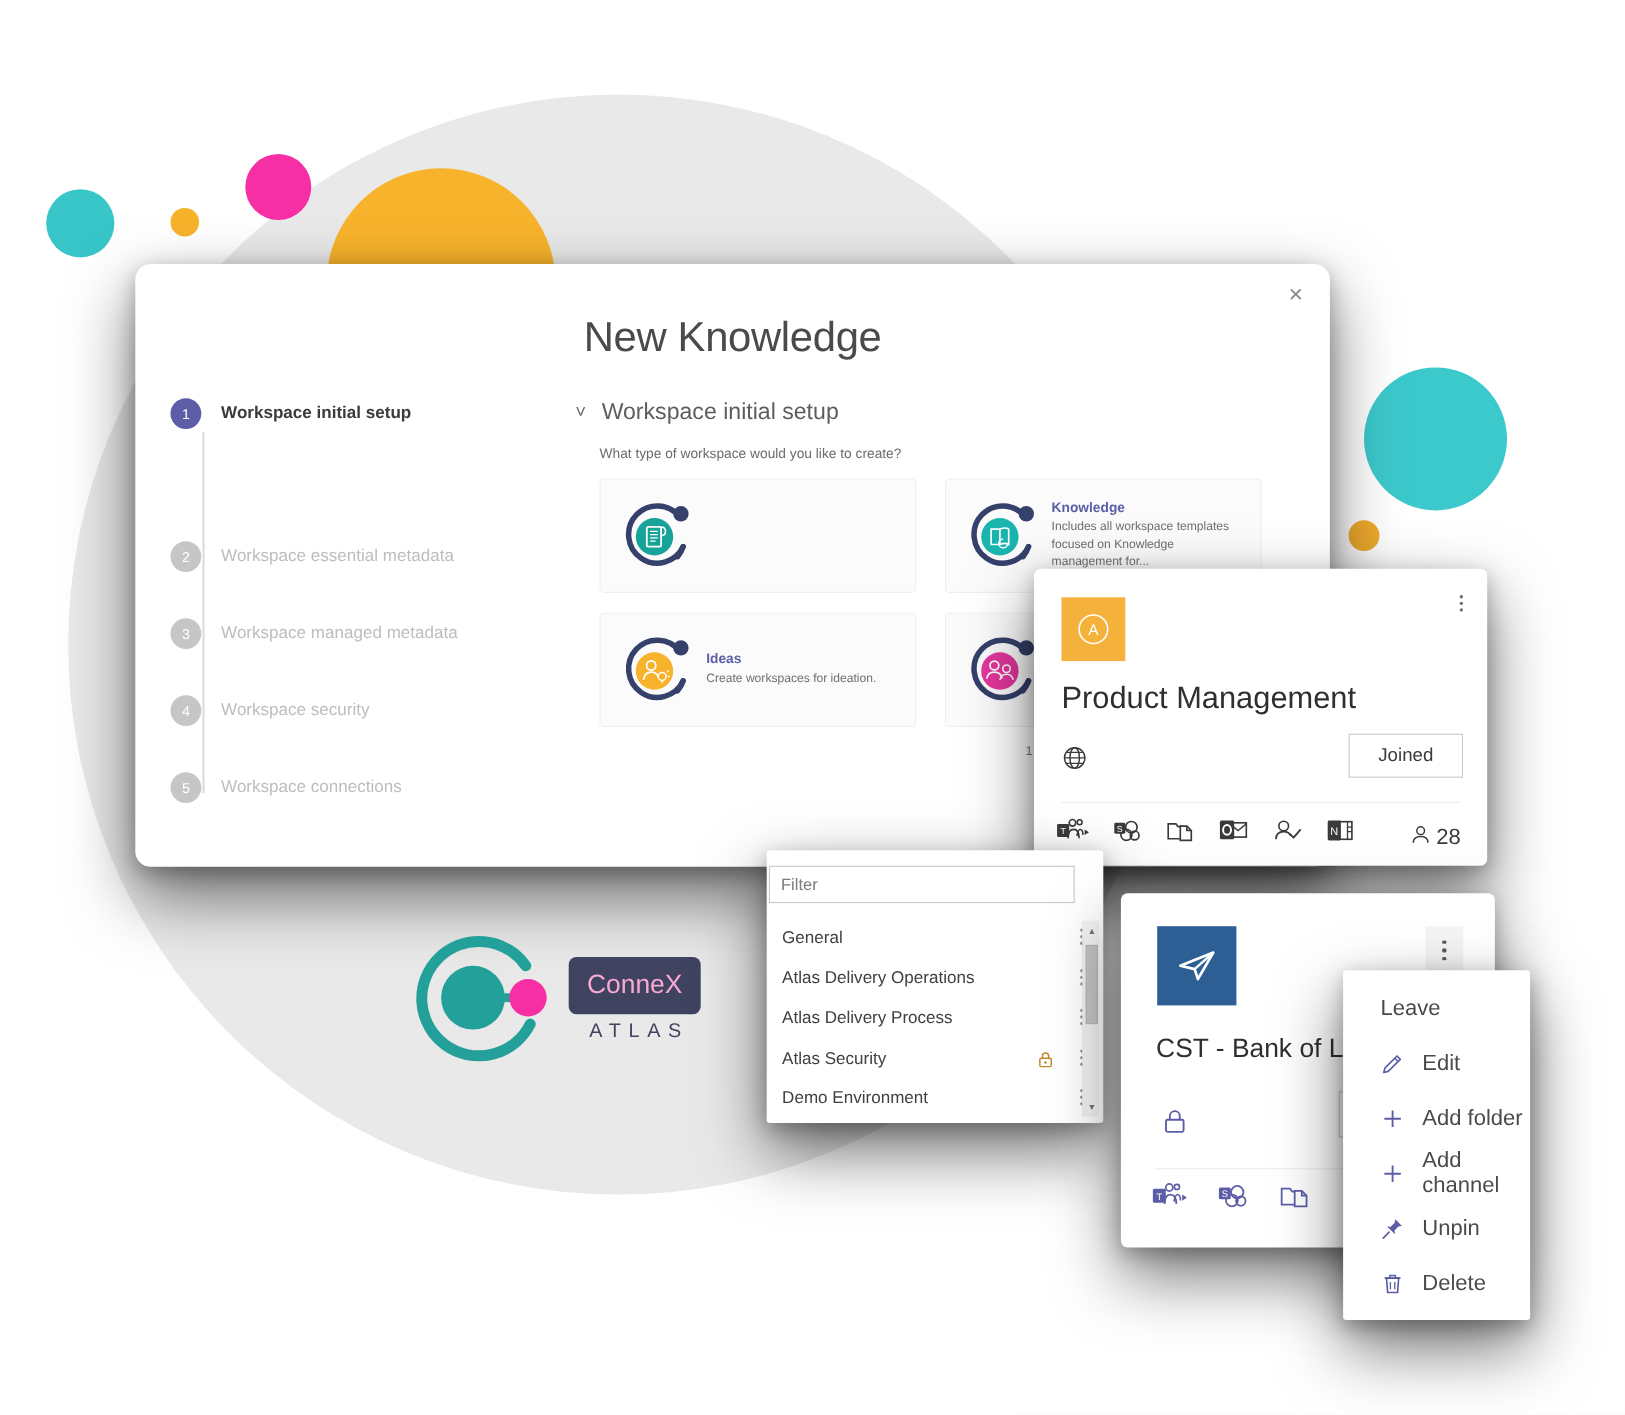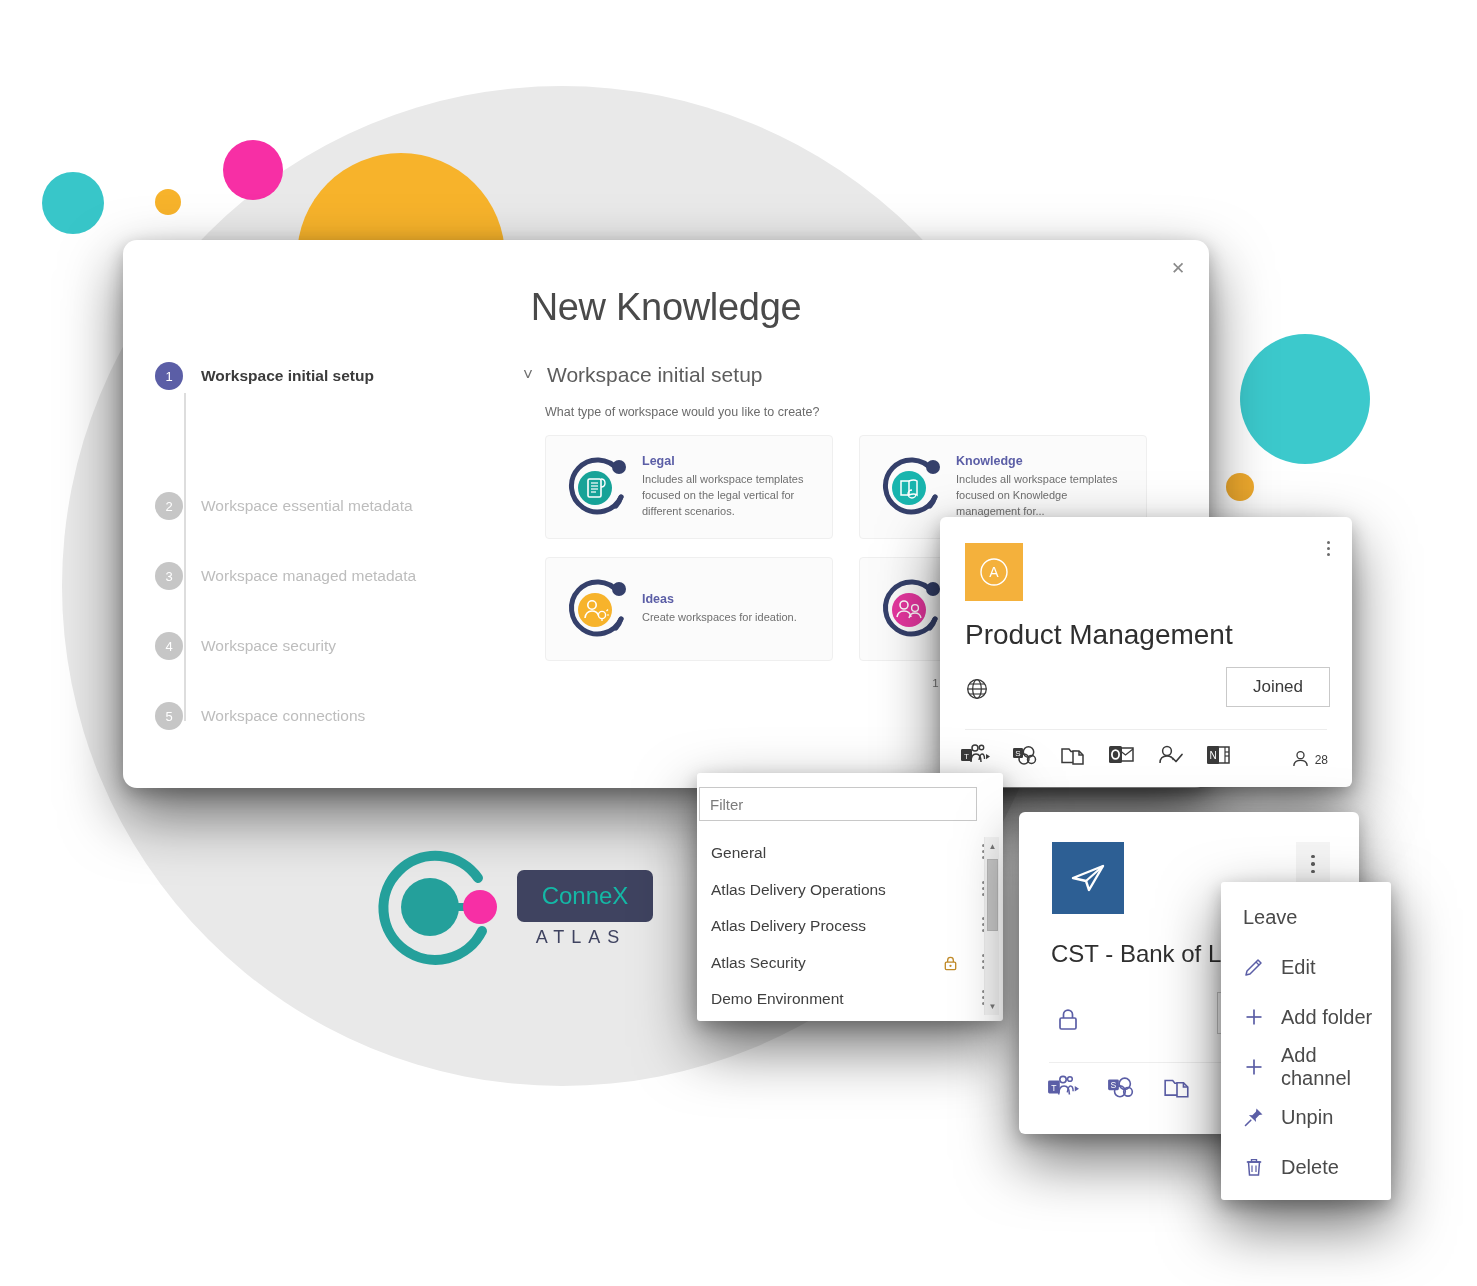--- a/index.html
+++ b/index.html
@@ -84,24 +84,24 @@
   }
   .tmpl-ico { flex: 0 0 78px; height: 78px; position: relative; }
   .tmpl-txt { padding-left: 6px; }
   .tmpl-name { font-size: 12.5px; font-weight: 700; color: #5b5ea6; margin-bottom: 4px; }
   .tmpl-desc { font-size: 11px; line-height: 1.45; color: #6f6f6f; }
   .pager { margin: 16px 22px 0 0; text-align: right; padding-right: 186px; font-size: 11.5px; color: #7a7a7a; }
 
   
   #logo { position: absolute; left: 360px; top: 845px; width: 250px; height: 130px; }
   .logo-badge {
-    position: absolute; left: 157px; top: 25px; width: 136px; height: 52px;
+    position: absolute; left: 157px; top: 25px; width: 120px; height: 52px;
     background: #3f4360; border-radius: 7px;
     display: flex; align-items: center; justify-content: center;
-    color: #14b8a6; font-size: 24px;
+    color: #f9a8d4; font-size: 24px;
   }
   .logo-atlas {
     position: absolute; left: 157px; top: 82px; width: 128px;
     text-align: center; font-size: 18px; letter-spacing: 7px; color: #3f4360;
   }
 
   
   #pmcard {
     position: absolute; left: 940px; top: 517px;
     width: 412px; height: 270px; background: #ffffff; border-radius: 6px;
@@ -120,21 +120,21 @@
   .pm-globe { position: absolute; left: 25px; top: 160px; }
   .pm-joined {
     position: absolute; right: 22px; top: 150px;
     width: 104px; height: 40px; border: 1px solid #c9c9c9; background: #fff;
     font-size: 17px; color: #3a3a3a; display: flex; align-items: center; justify-content: center;
     cursor: pointer;
   }
   .pm-divider { position: absolute; left: 25px; right: 25px; top: 212px; height: 1px; background: #ededed; }
   .pm-icons { position: absolute; left: 20px; top: 226px; display: flex; align-items: center; gap: 22px; }
   .pm-members { position: absolute; right: 24px; top: 232px; display: flex; align-items: center; gap: 5px;
-                font-size: 12px; color: #3a3a3a; }
+                font-size: 20px; color: #3a3a3a; }
 
   
   #filterpanel {
     position: absolute; left: 697px; top: 773px;
     width: 306px; height: 248px; background: #ffffff; border-radius: 3px;
   }
   .filter-input {
     position: absolute; left: 2px; top: 14px; width: 278px; height: 34px;
     border: 1px solid #c8c8c8; background: #fff; padding: 0 10px;
     font-size: 15px; color: #3a3a3a; font-family: "Liberation Sans", sans-serif;
@@ -188,21 +188,21 @@
   }
   .cst-divider { position: absolute; left: 30px; right: 26px; top: 250px; height: 1px; background: #eeeeee; }
   .cst-icons { position: absolute; left: 28px; top: 262px; display: flex; align-items: center; gap: 28px; }
 
   
   #ctxmenu {
     position: absolute; left: 1221px; top: 882px;
     width: 170px; height: 318px; background: #ffffff; border-radius: 3px;
     padding: 10px 0;
   }
-  .mi { height: 50px; display: flex; align-items: center; padding-left: 22px; gap: 16px; cursor: pointer; }
+  .mi { height: 50px; display: flex; align-items: center; padding-left: 34px; gap: 16px; cursor: pointer; }
   .mi .mlabel { font-size: 20px; color: #4a4a4a; }
   .mi .mico { width: 22px; height: 22px; display: flex; align-items: center; justify-content: center;
               color: #5b5ea6; flex: 0 0 22px; }
   .mi.noicon { }
 </style>
 </head>
 <body>
 
 <div id="stage">
 
@@ -262,24 +262,20 @@
                 <circle cx="61" cy="19" r="7" fill="#35406b"></circle>
                 <circle cx="37" cy="40" r="17" fill="#17a398"></circle>
                 <rect x="30" y="31" width="13" height="18" rx="1.5" fill="none" stroke="#ffffff" stroke-width="1.6"></rect>
                 <line x1="33" y1="35" x2="40" y2="35" stroke="#fff" stroke-width="1.2"></line>
                 <line x1="33" y1="38" x2="40" y2="38" stroke="#fff" stroke-width="1.2"></line>
                 <line x1="33" y1="41" x2="40" y2="41" stroke="#fff" stroke-width="1.2"></line>
                 <line x1="33" y1="44" x2="38" y2="44" stroke="#fff" stroke-width="1.2"></line>
                 <path d="M43 31 q4 0 4 4 t-4 4" fill="none" stroke="#fff" stroke-width="1.4"></path>
               </svg>
             </div>
-            <div class="tmpl-txt">
-              <div class="tmpl-name">Legal</div>
-              <div class="tmpl-desc">Includes all workspace templates focused on the legal vertical for different scenarios.</div>
-            </div>
           </div>
 
           <div class="tmpl-card">
             <div class="tmpl-ico">
               <svg width="78" height="78" viewBox="0 0 78 78">
                 <path d="M60 22 A26 26 0 1 0 63 49" fill="none" stroke="#35406b" stroke-width="5" stroke-linecap="round"></path>
                 <path d="M63 49 A26 26 0 0 1 58 58" fill="none" stroke="#35406b" stroke-width="5" stroke-linecap="round"></path>
                 <circle cx="61" cy="19" r="7" fill="#35406b"></circle>
                 <circle cx="37" cy="40" r="17" fill="#19b5ae"></circle>
                 <path d="M29 33 v14 h8 v-14 z" fill="none" stroke="#fff" stroke-width="1.5"></path>

